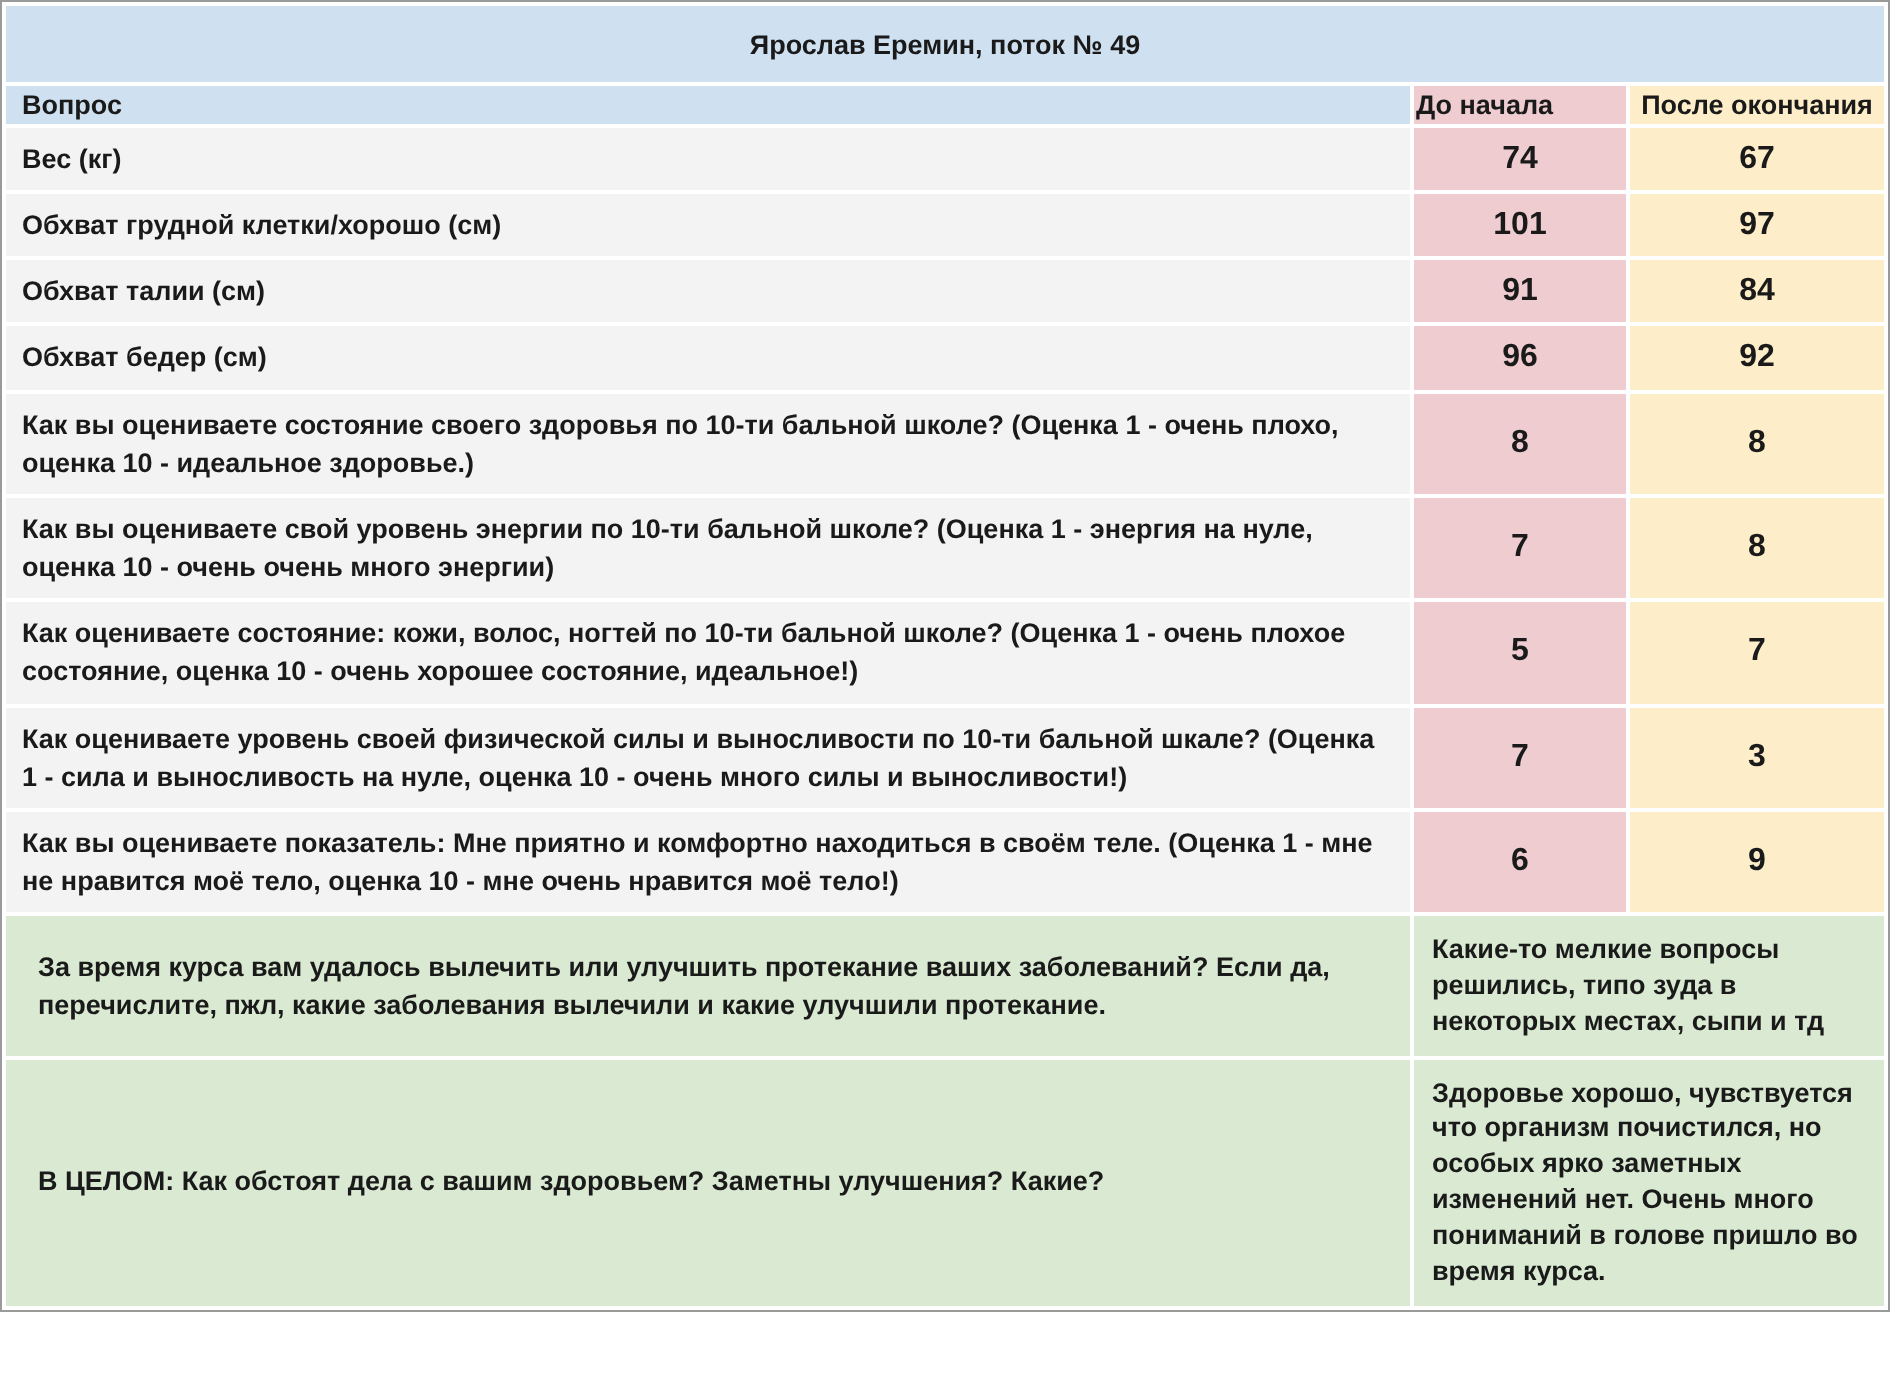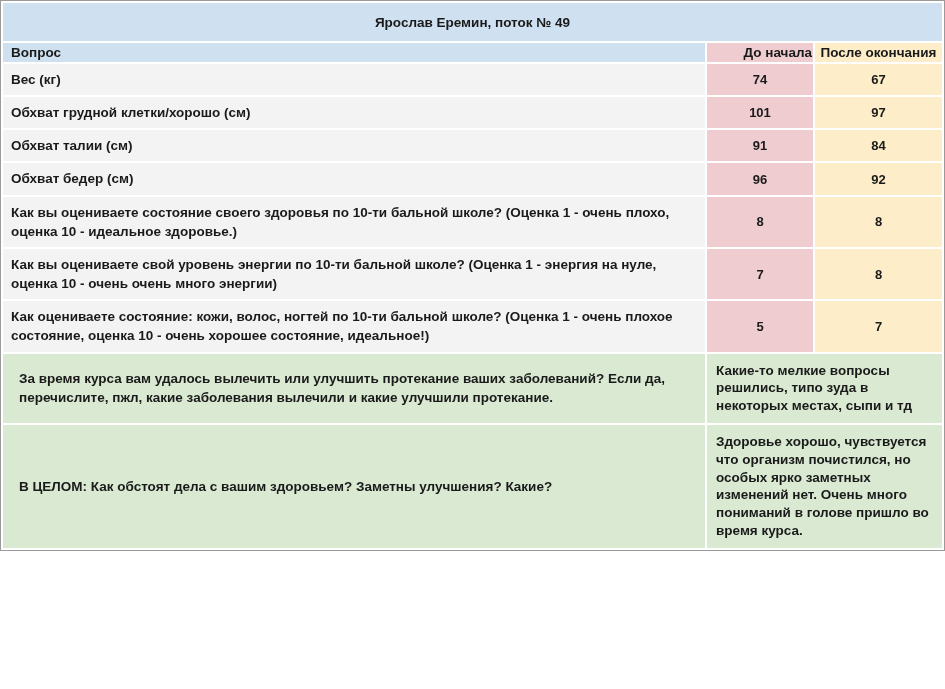--- a/index.html
+++ b/index.html
@@ -22,28 +22,28 @@
     font-weight:700; color:var(--text);
     vertical-align:middle; box-sizing:border-box;
     overflow-wrap:break-word;
   }
   .title{
     background:var(--blue); text-align:center;
     font-size:13.5px; height:38px; padding:1px 4px;
   }
   .header-row td{height:19px; font-size:13.5px;}
   .qh{background:var(--blue); text-align:left; padding:2px 8px;}
-  .bh{background:var(--pink); text-align:right;}
+  .bh{background:var(--pink); text-align:left;}
   .ah{background:var(--yellow); text-align:center;}
   .q{
     background:var(--rowgray); text-align:left;
     padding:6px 8px; font-size:13.5px; line-height:1.42;
   }
   .m-row td{height:29px;}
-  .v{text-align:center; font-size:13px;margin-top:13px;}
+  .v{text-align:center; font-size:16px;margin-top:13px;}
   .before{background:var(--pink);}
   .after{background:var(--yellow);}
   .g-row .q{background:var(--green);padding-left:16px;}
   .answer{
     background:var(--green); 
     padding:8px 9px; font-size:13.5px; line-height:1.32;
   }
 </style>
 </head>
 <body>
@@ -94,20 +94,30 @@
         <tr class="m-row">
     <td class="q">Как вы оцениваете свой уровень энергии по 10-ти бальной школе? (Оценка 1 - энергия на нуле, оценка 10 - очень очень много энергии)</td>
     <td class="v before">7</td>
     <td class="v after">8</td>
   </tr>
         <tr class="m-row">
     <td class="q">Как оцениваете состояние: кожи, волос, ногтей по 10-ти бальной школе? (Оценка 1 - очень плохое состояние, оценка 10 - очень хорошее состояние, идеальное!)</td>
     <td class="v before">5</td>
     <td class="v after">7</td>
   </tr>
+        <tr class="m-row">
+    <td class="q">Как оцениваете уровень своей физической силы и выносливости по 10-ти бальной шкале? (Оценка 1 - сила и выносливость на нуле, оценка 10 - очень много силы и выносливости!)</td>
+    <td class="v before">7</td>
+    <td class="v after">3</td>
+  </tr>
+        <tr class="m-row">
+    <td class="q">Как вы оцениваете показатель: Мне приятно и комфортно находиться в своём теле. (Оценка 1 - мне не нравится моё тело, оценка 10 - мне очень нравится моё тело!)</td>
+    <td class="v before">6</td>
+    <td class="v after">9</td>
+  </tr>
         <tr class="g-row">
     <td class="q">За время курса вам удалось вылечить или улучшить протекание ваших заболеваний? Если да, перечислите, пжл, какие заболевания вылечили и какие улучшили протекание.</td>
     <td class="answer" colspan="2">Какие-то мелкие вопросы решились, типо зуда в некоторых местах, сыпи и тд</td>
   </tr>
         <tr class="g-row">
     <td class="q">В ЦЕЛОМ: Как обстоят дела с вашим здоровьем? Заметны улучшения? Какие?</td>
     <td class="answer" colspan="2">Здоровье хорошо, чувствуется что организм почистился, но особых ярко заметных изменений нет. Очень много пониманий в голове пришло во время курса.</td>
   </tr>
       </tbody>
   </table>

